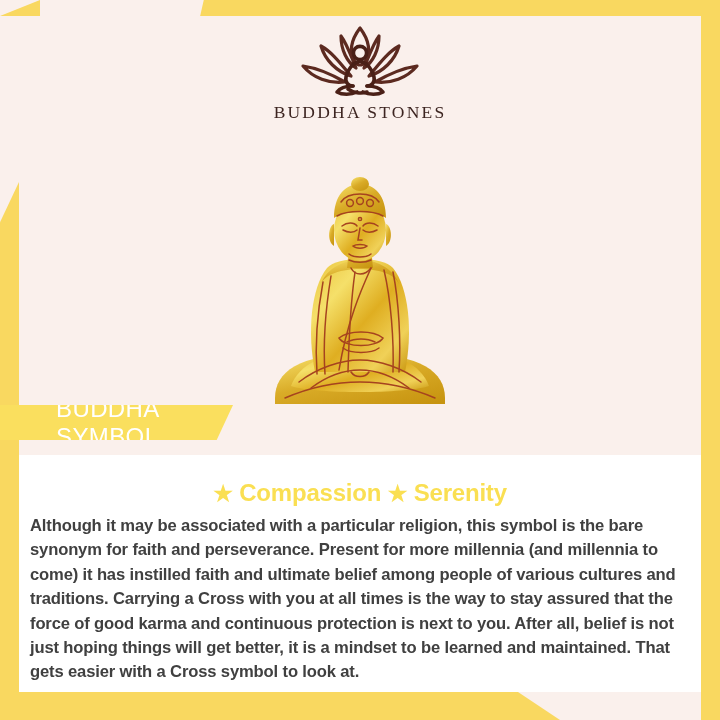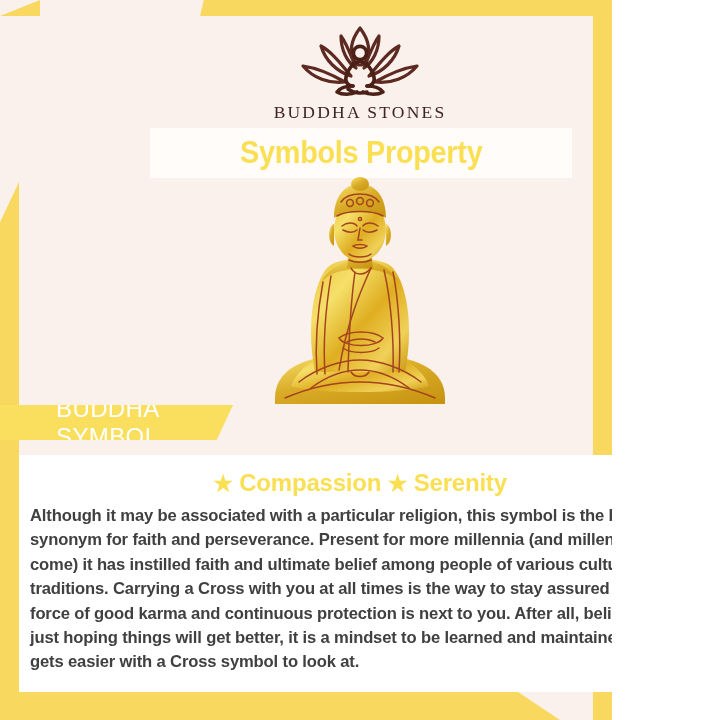--- a/index.html
+++ b/index.html
@@ -2,21 +2,21 @@
 <html><head>
 <meta charset="utf-8">
 <style>
   html, body {
     margin: 0;
     padding: 0;
     background: #ffffff;
   }
   #page {
     position: relative;
-    width: 612px;
+    width: 720px;
     height: 720px;
     overflow: hidden;
     background: #faf0ec;
     font-family: "Liberation Sans", sans-serif;
   }
 
   
   .band {
     position: absolute;
     background: #f9d860;
@@ -116,21 +116,21 @@
   #content-card {
     position: absolute;
     left: 19px;
     top: 455px;
     width: 682px;
     height: 237px;
     background: #ffffff;
   }
   #traits-line {
     text-align: center;
-    margin-top: 14px;
+    margin-top: 24px;
     font-size: 24px;
     font-weight: 700;
     color: #fadf52;
     font-family: "Liberation Sans Narrow", "Liberation Sans", sans-serif;
     letter-spacing: -0.2px;
     white-space: nowrap;
   }
   .trait-star { font-size: 22px; }
   #body-copy {
     margin: 7px 13px 0 11px;
@@ -177,23 +177,20 @@
         <path d="M75 39 C82 41 87 47 89 55 C90 60 87 64 82 64"></path>
 
         <path d="M68 64 C62 64 55 66 52 70 C57 73 66 73 72 70"></path>
         <path d="M82 64 C88 64 95 66 98 70 C93 73 84 73 78 70"></path>
         <path d="M63 67 C68 71 76 72 82 70"></path>
       </g>
     </svg>
     <div id="brand-name">BUDDHA STONES</div>
   </div>
 
-  <div id="title-plate">
-    <span id="page-title">Symbols Property</span>
-  </div>
 
   <svg id="buddha-figure" viewBox="0 0 210 240">
     <defs>
       <linearGradient id="goldGrad" x1="0" y1="0" x2="1" y2="1">
         <stop offset="0%" stop-color="#e9c23a"></stop>
         <stop offset="28%" stop-color="#f5e06a"></stop>
         <stop offset="55%" stop-color="#dfae21"></stop>
         <stop offset="80%" stop-color="#f0d158"></stop>
         <stop offset="100%" stop-color="#c9960e"></stop>
       </linearGradient>

